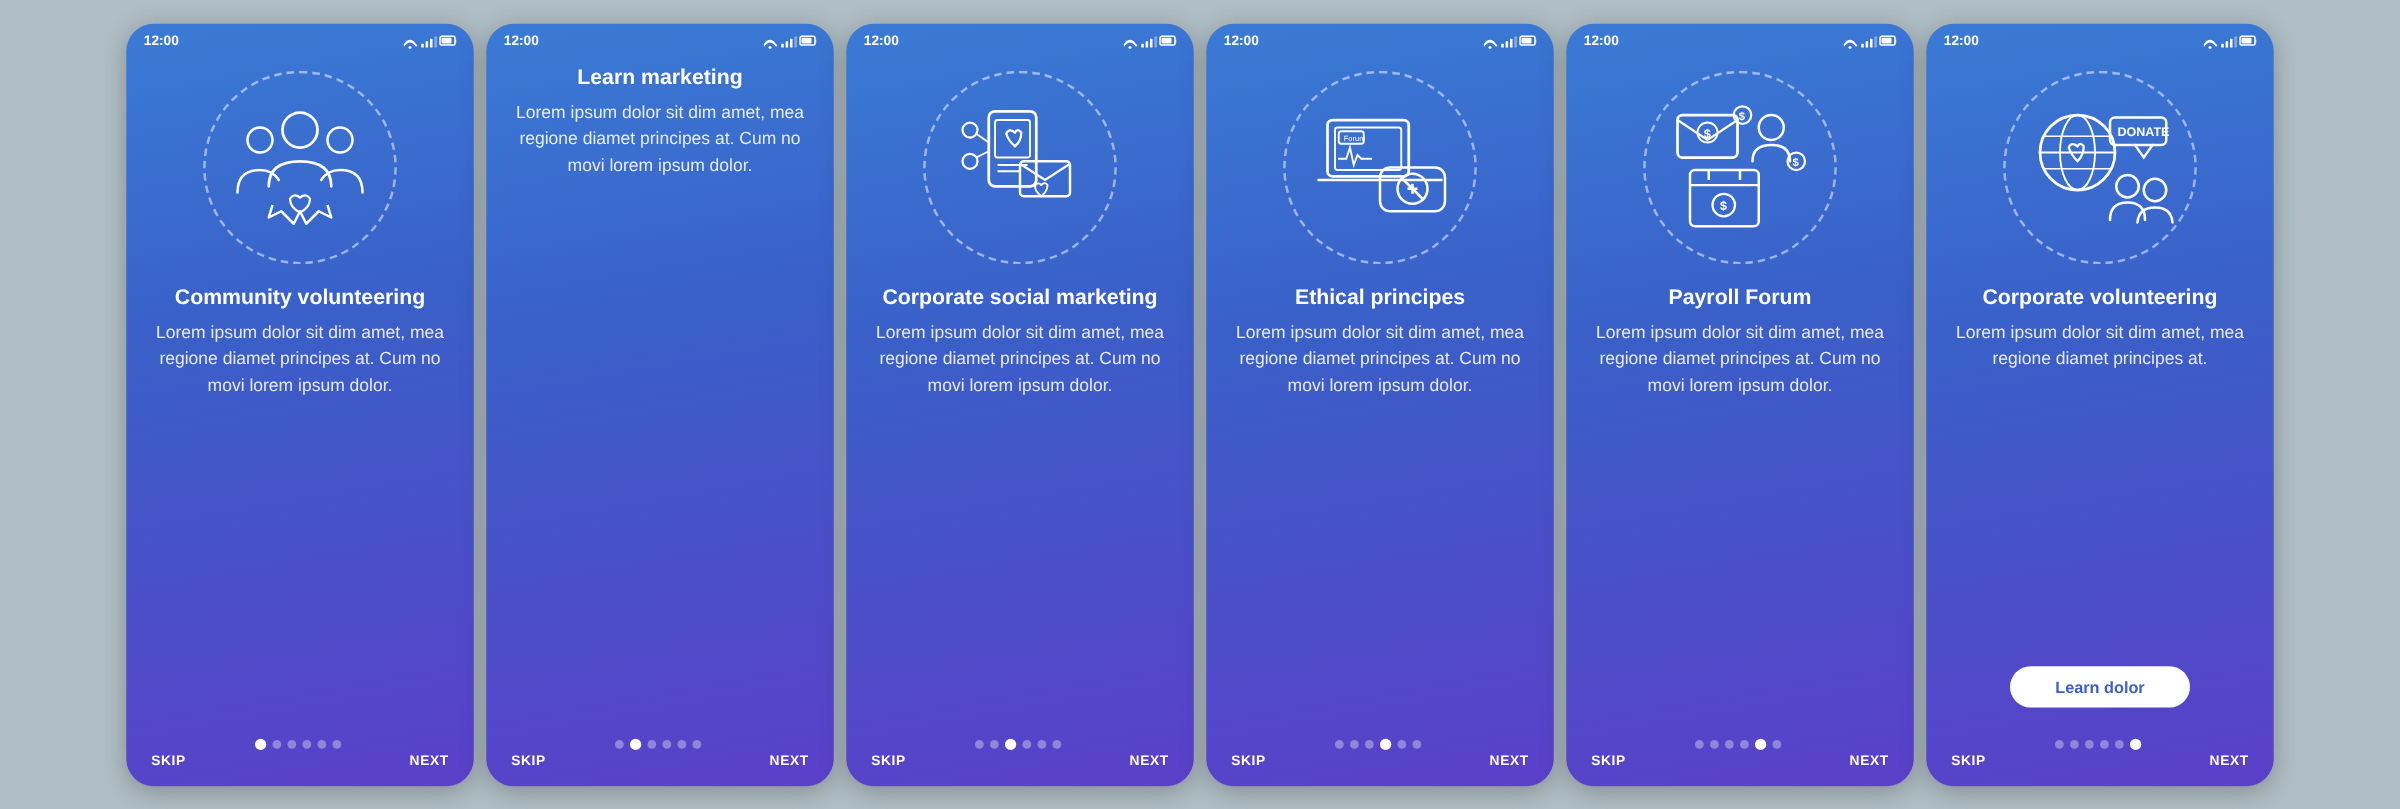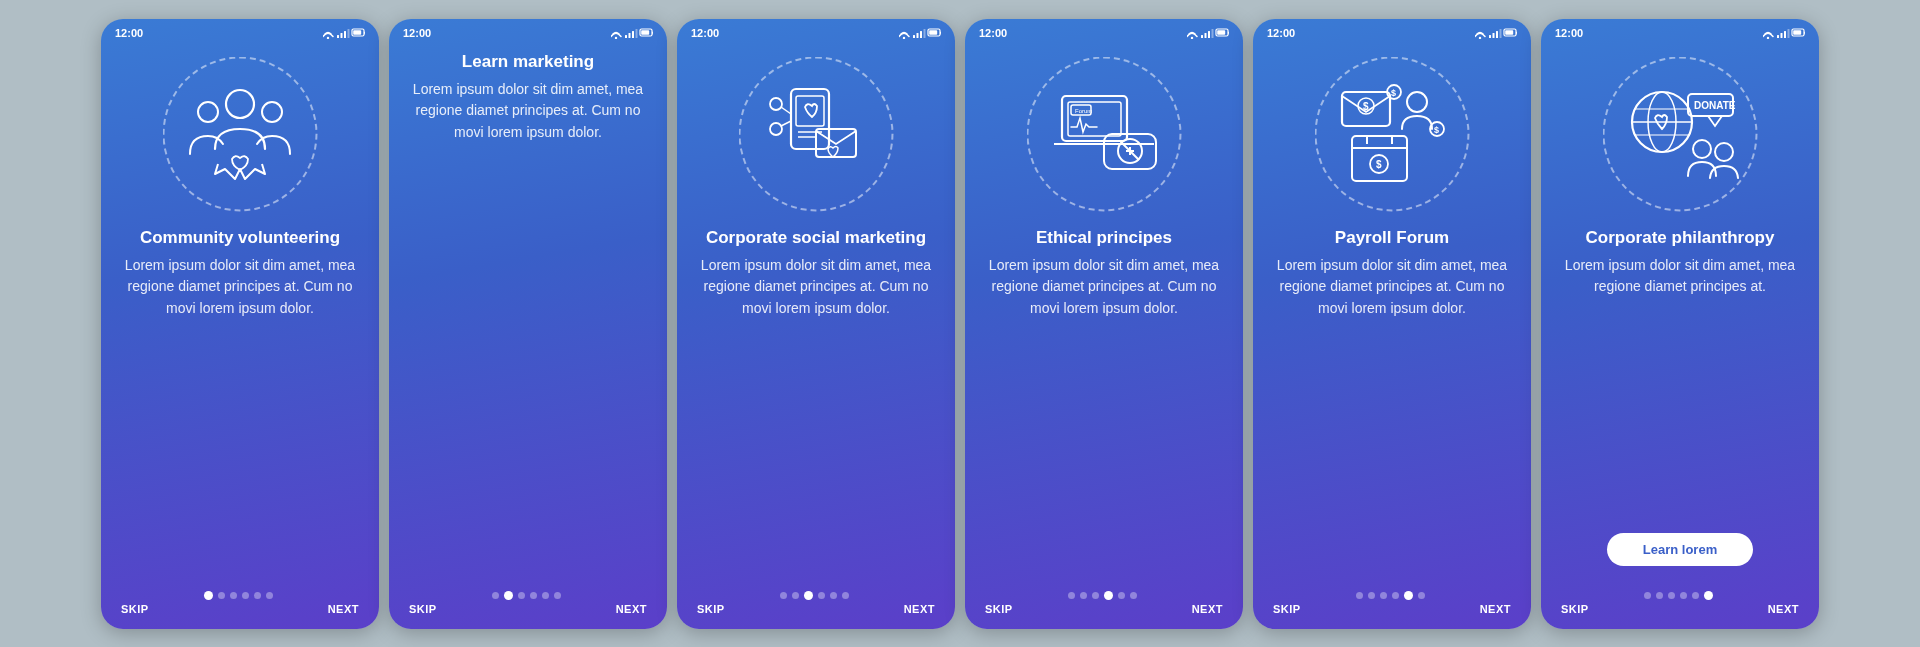--- a/index.html
+++ b/index.html
@@ -457,23 +457,23 @@
         <path d="M95" cy="42" fill="none"></path>
         <path d="M88 42 L95 52 L102 42" stroke="white" stroke-width="1.8" fill="none" stroke-linecap="round"></path>
 
         <circle cx="82" cy="75" r="9" stroke="white" stroke-width="2" fill="none"></circle>
         <path d="M68 102 Q68 88 82 88 Q96 88 96 102" stroke="white" stroke-width="2" fill="none" stroke-linecap="round"></path>
         <circle cx="104" cy="78" r="9" stroke="white" stroke-width="2" fill="none"></circle>
         <path d="M90 104 Q91 92 104 92 Q117 92 118 104" stroke="white" stroke-width="2" fill="none" stroke-linecap="round"></path>
       </svg>
         <div class="dashed-circle"></div>
       </div>
-      <div class="card-title">Corporate philanthropy</div>
+      <div class="card-title">Corporate volunteering</div>
       <div class="card-body">Lorem ipsum dolor sit dim amet, mea regione diamet principes at.</div>
-      <button class="learn-more-btn">Learn lorem</button>
+      <button class="learn-more-btn">Learn dolor</button>
       <div class="bottom-nav">
         <span class="nav-btn">SKIP</span>
         <div class="dots-row">
           <div class="dot"></div>
           <div class="dot"></div>
           <div class="dot"></div>
           <div class="dot"></div>
           <div class="dot"></div>
           <div class="dot active"></div>
         </div>

